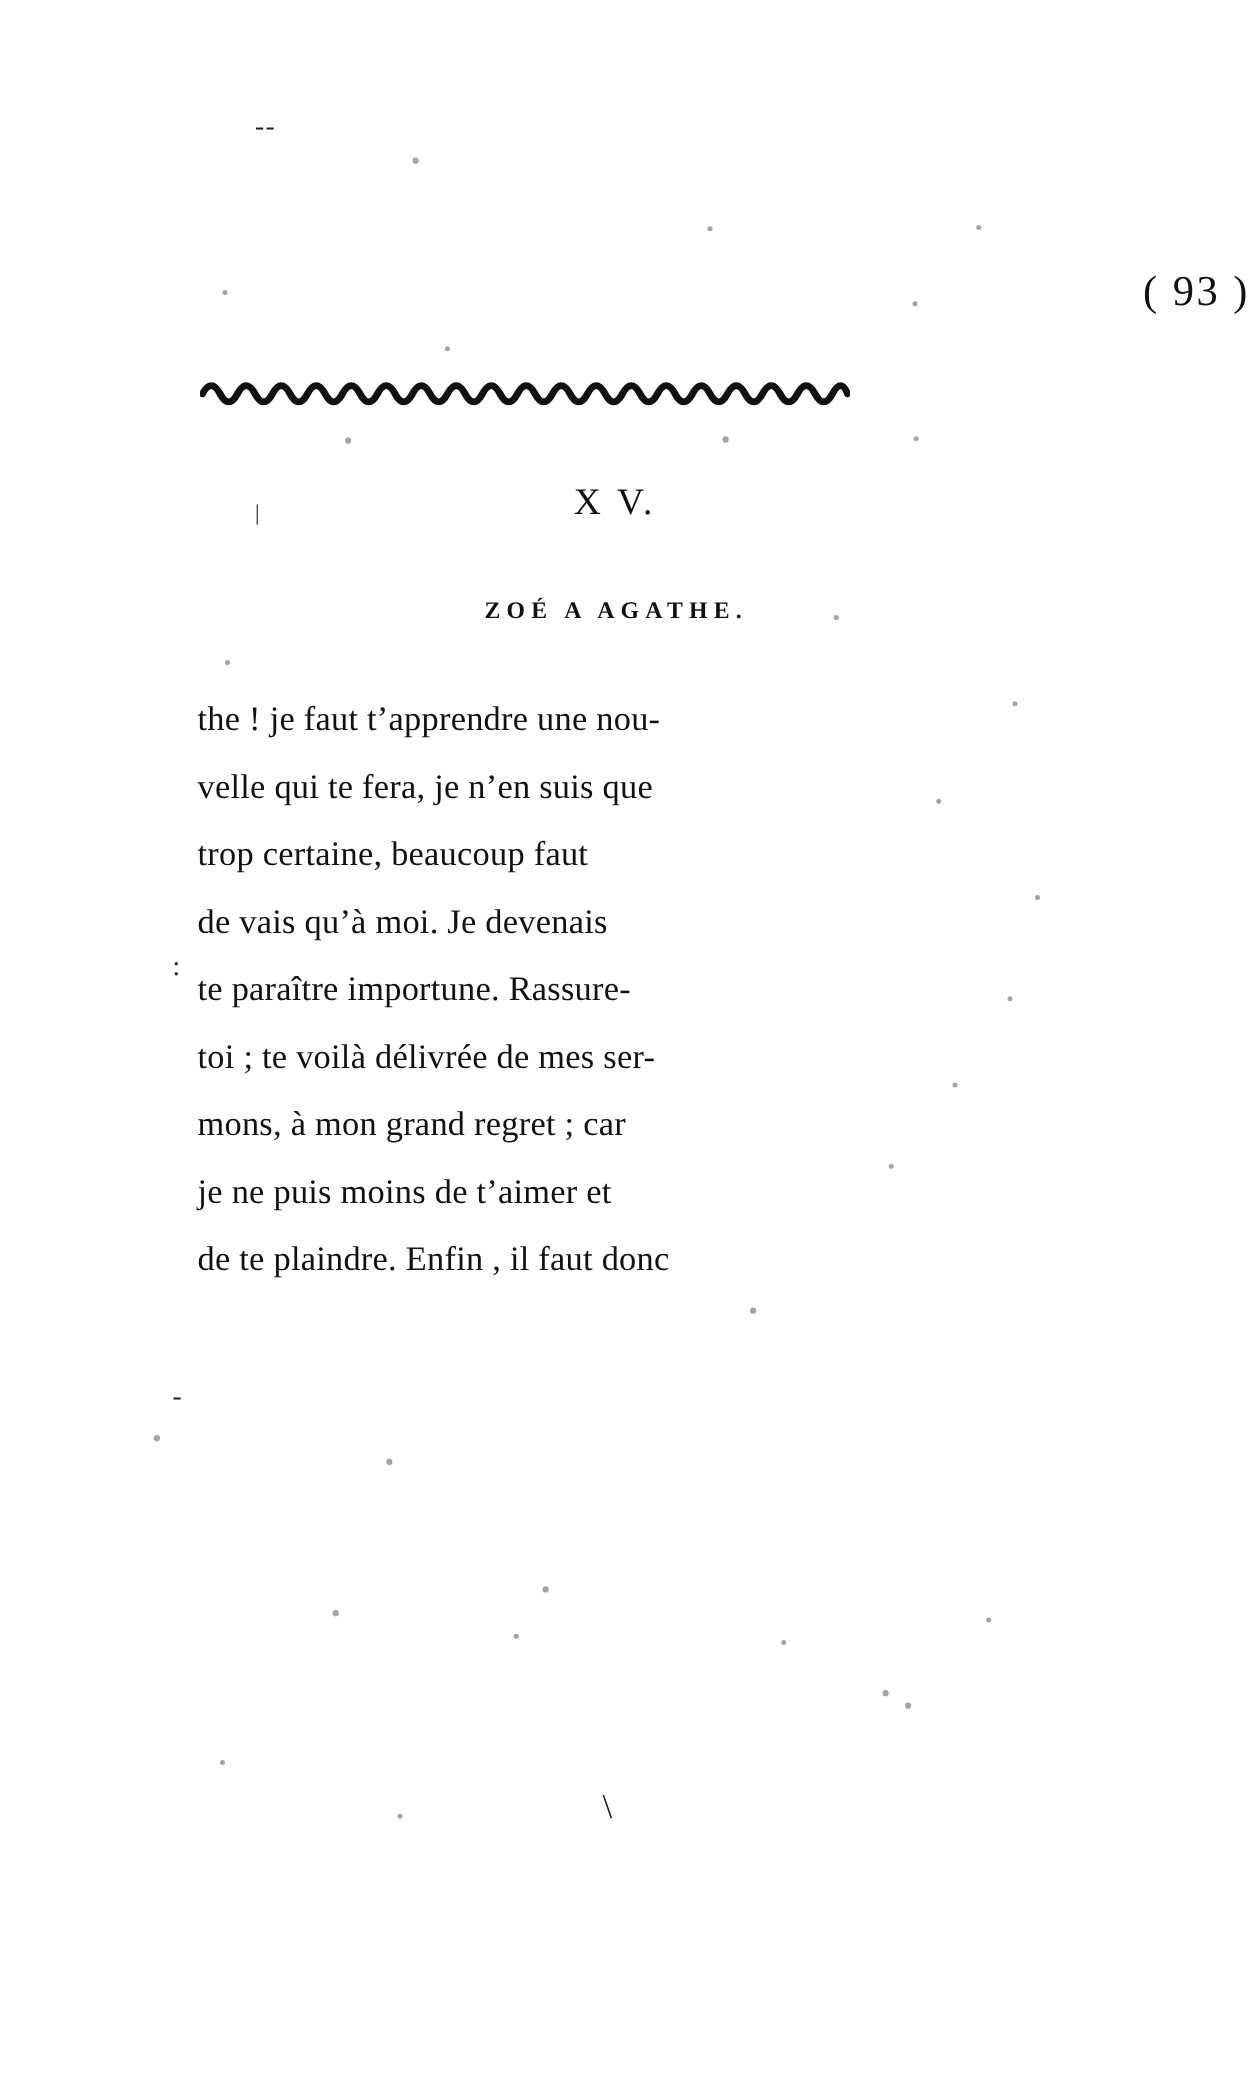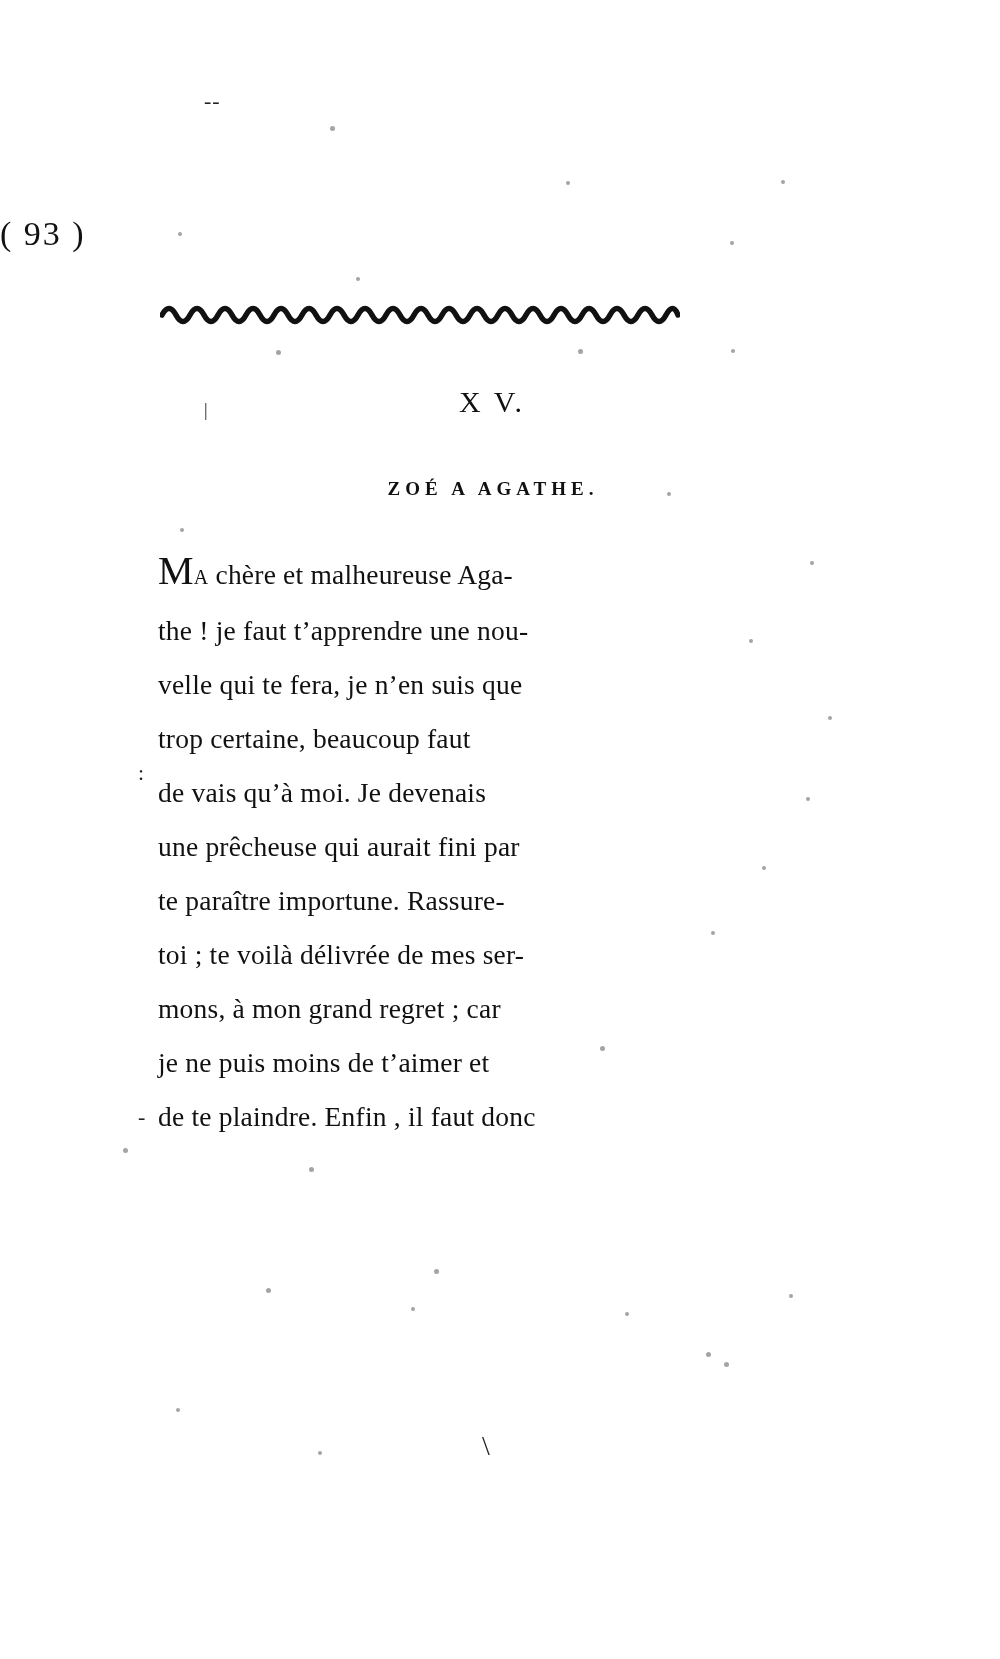--- a/index.html
+++ b/index.html
@@ -35,21 +35,21 @@
     top: 0;
     width: 1000px;
     height: 1659px;
   }
 
   .folio {
     position: absolute;
     top: 215px;
     left: 0;
     width: 1000px;
-    text-align: left;
+    text-align: right;
     font-size: 34px;
     letter-spacing: 2px;
     font-family: "Liberation Serif", serif;
   }
 
   .rule-wrap {
     position: absolute;
     top: 300px;
     left: 160px;
     width: 520px;
@@ -161,28 +161,24 @@
     <svg width="520" height="30" viewBox="0 0 520 30" preserveAspectRatio="none">
       <path d="M2,15 Q9,2 16,15 T30,15 T44,15 T58,15 T72,15 T86,15 T100,15 T114,15 T128,15 T142,15 T156,15 T170,15 T184,15 T198,15 T212,15 T226,15 T240,15 T254,15 T268,15 T282,15 T296,15 T310,15 T324,15 T338,15 T352,15 T366,15 T380,15 T394,15 T408,15 T422,15 T436,15 T450,15 T464,15 T478,15 T492,15 T506,15 T518,15" fill="none" stroke="#111111" stroke-width="5.5" stroke-linecap="round"></path>
     </svg>
   </div>
 
   <div class="section-number">X V.</div>
 
   <div class="letter-heading">ZOÉ A AGATHE.</div>
 
   <div class="body-text">
-    <span class="line stretch">
-        <span><span class="dropcap">M</span><span class="smallcap">A</span>&nbsp;<span>chère et malheureuse Aga-</span></span>
-      </span>
     <span class="line">the ! je faut t’apprendre une nou-</span>
     <span class="line">velle qui te fera, je n’en suis que</span>
     <span class="line">trop certaine, beaucoup faut</span>
     <span class="line">de vais qu’à moi. Je devenais</span>
-    <span class="line">une prêcheuse qui aurait fini par</span>
     <span class="line">te paraître importune. Rassure-</span>
     <span class="line">toi ; te voilà délivrée de mes ser-</span>
     <span class="line">mons, à mon grand regret ; car</span>
     <span class="line">je ne puis moins de t’aimer et</span>
     <span class="line">de te plaindre. Enfin , il faut donc</span>
   </div>
 
   <div class="edge-mark" style="left:138px;top:1104px;">-</div>
 
 </div>

